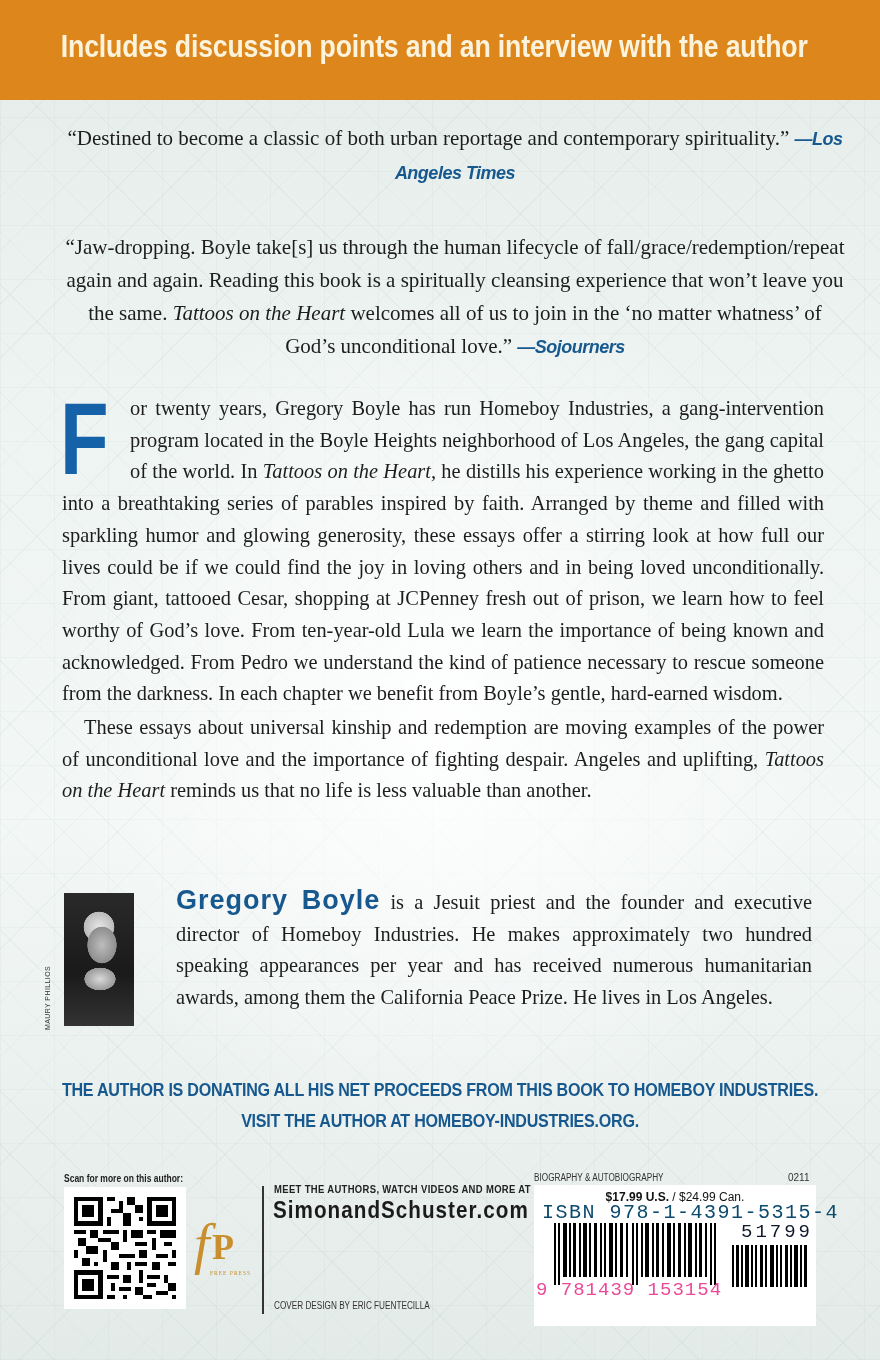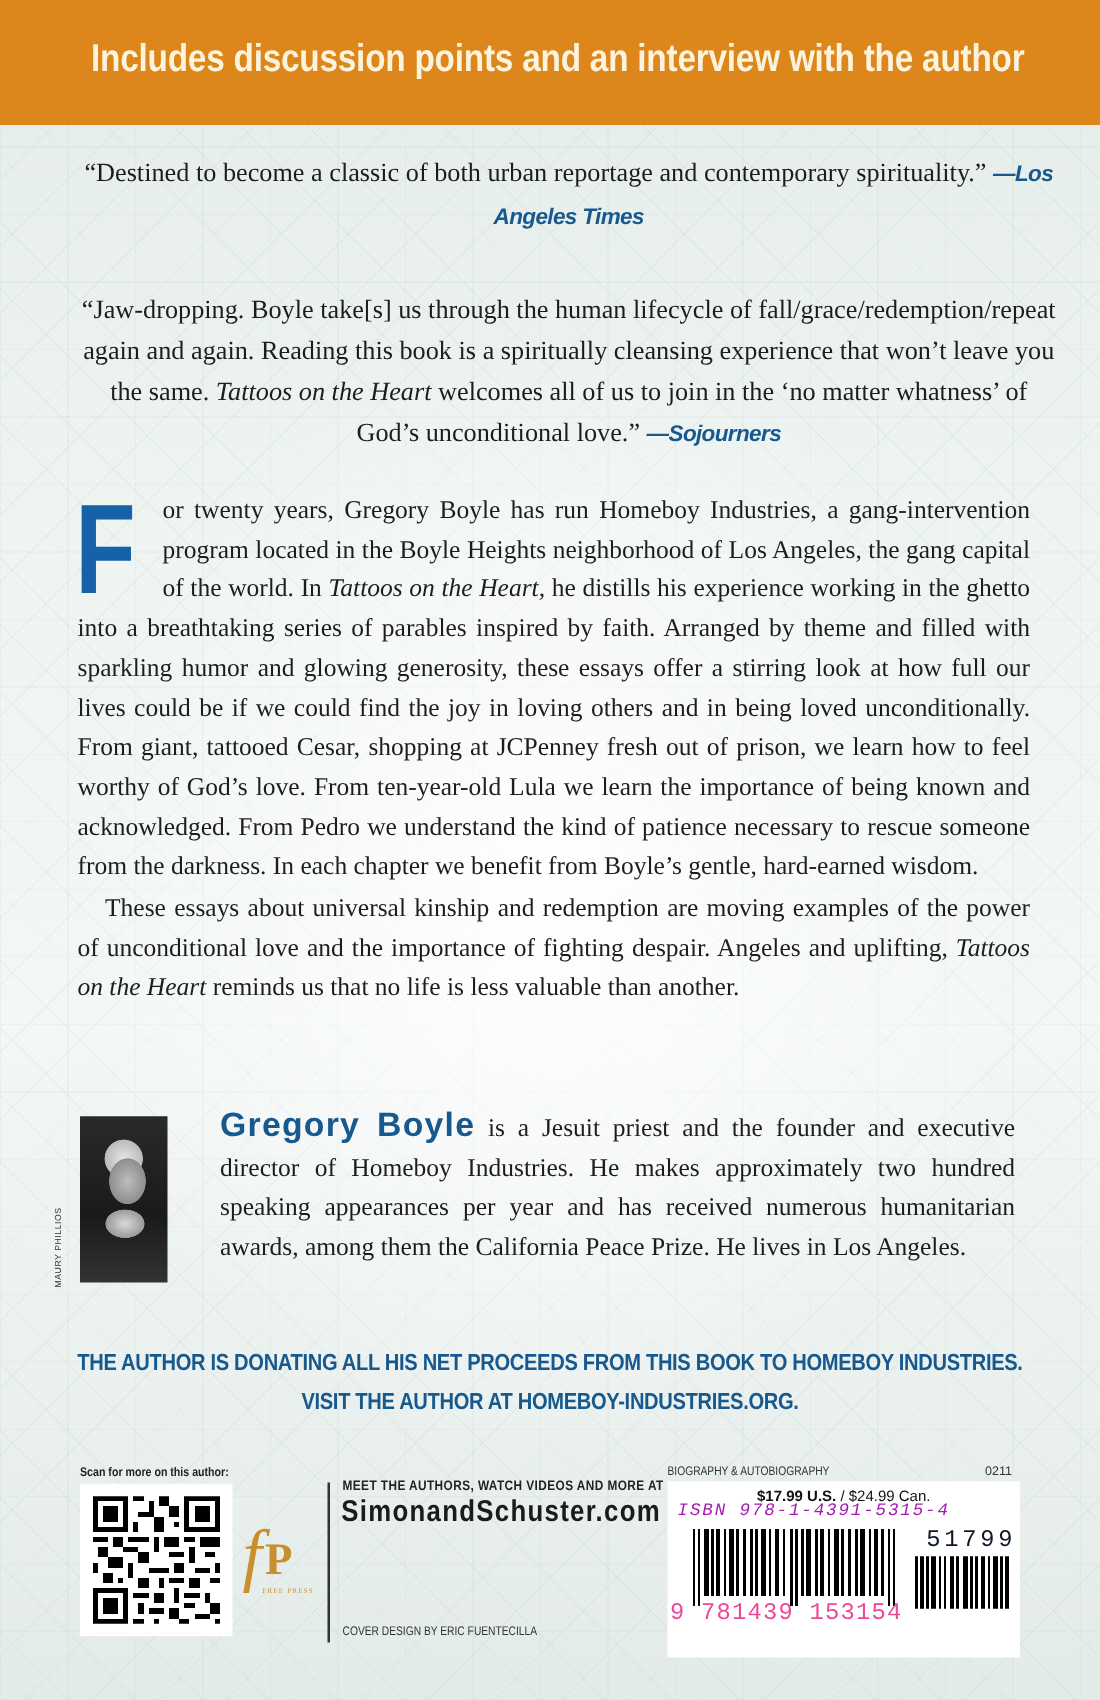--- a/index.html
+++ b/index.html
@@ -16,21 +16,21 @@
       radial-gradient(ellipse 520px 600px at 440px 720px, rgba(255,255,255,0.95), rgba(255,255,255,0.0) 75%),
       repeating-linear-gradient(45deg, rgba(150,175,168,0.10) 0 1px, transparent 1px 38px),
       repeating-linear-gradient(-45deg, rgba(150,175,168,0.10) 0 1px, transparent 1px 38px),
       repeating-linear-gradient(0deg, rgba(150,175,168,0.08) 0 1px, transparent 1px 54px),
       repeating-linear-gradient(90deg, rgba(150,175,168,0.08) 0 1px, transparent 1px 54px),
       linear-gradient(#e4ece9, #eef4f2 30%, #f3f7f6 60%, #e3ebe8);
   }
   .banner {
     position: absolute; left: 0; top: 0; width: 880px; height: 100px;
     background: #dd861c;
-    display: flex; align-items: center; justify-content: flex-end;
+    display: flex; align-items: center; justify-content: flex-start;
   }
   .banner-text {
     font-family: "Liberation Sans Narrow", "Liberation Sans", sans-serif;
     font-weight: bold;
     color: #fbf3dc;
     font-size: 31px;
     letter-spacing: -0.2px;
     transform: scaleX(0.86);
     white-space: nowrap;
     margin-top: -6px;
@@ -161,21 +161,21 @@
     position: absolute; left: 534px; top: 1185px; width: 282px; height: 141px; background: #fff;
   }
   .price {
     position: absolute; left: 0; top: 5px; width: 282px; text-align: center;
     font-family: "Liberation Sans", sans-serif; font-size: 12px; color: #111;
   }
   .price b { font-weight: bold; }
   .isbn {
     position: absolute; left: 8px; top: 16px;
     font-family: "Liberation Mono", "DejaVu Sans Mono", monospace;
-    font-size: 14px; color: #a21caf; letter-spacing: 1.5px; white-space: nowrap; font-style: italic;
+    font-size: 20px; color: #0c4a6e; letter-spacing: 1.5px; white-space: nowrap;
   }
   .ean-svg { position: absolute; left: 20px; top: 38px; }
   .addon-svg { position: absolute; left: 198px; top: 60px; }
   .addon-num {
     position: absolute; left: 207px; top: 36px;
     font-family: "Liberation Mono", monospace; font-size: 19px; color: #0f172a; letter-spacing: 3px;
   }
   .ean-num {
     position: absolute; left: 2px; top: 94px;
     font-family: "Liberation Mono", monospace; font-size: 19px; color: #ec4899; letter-spacing: 1px;

